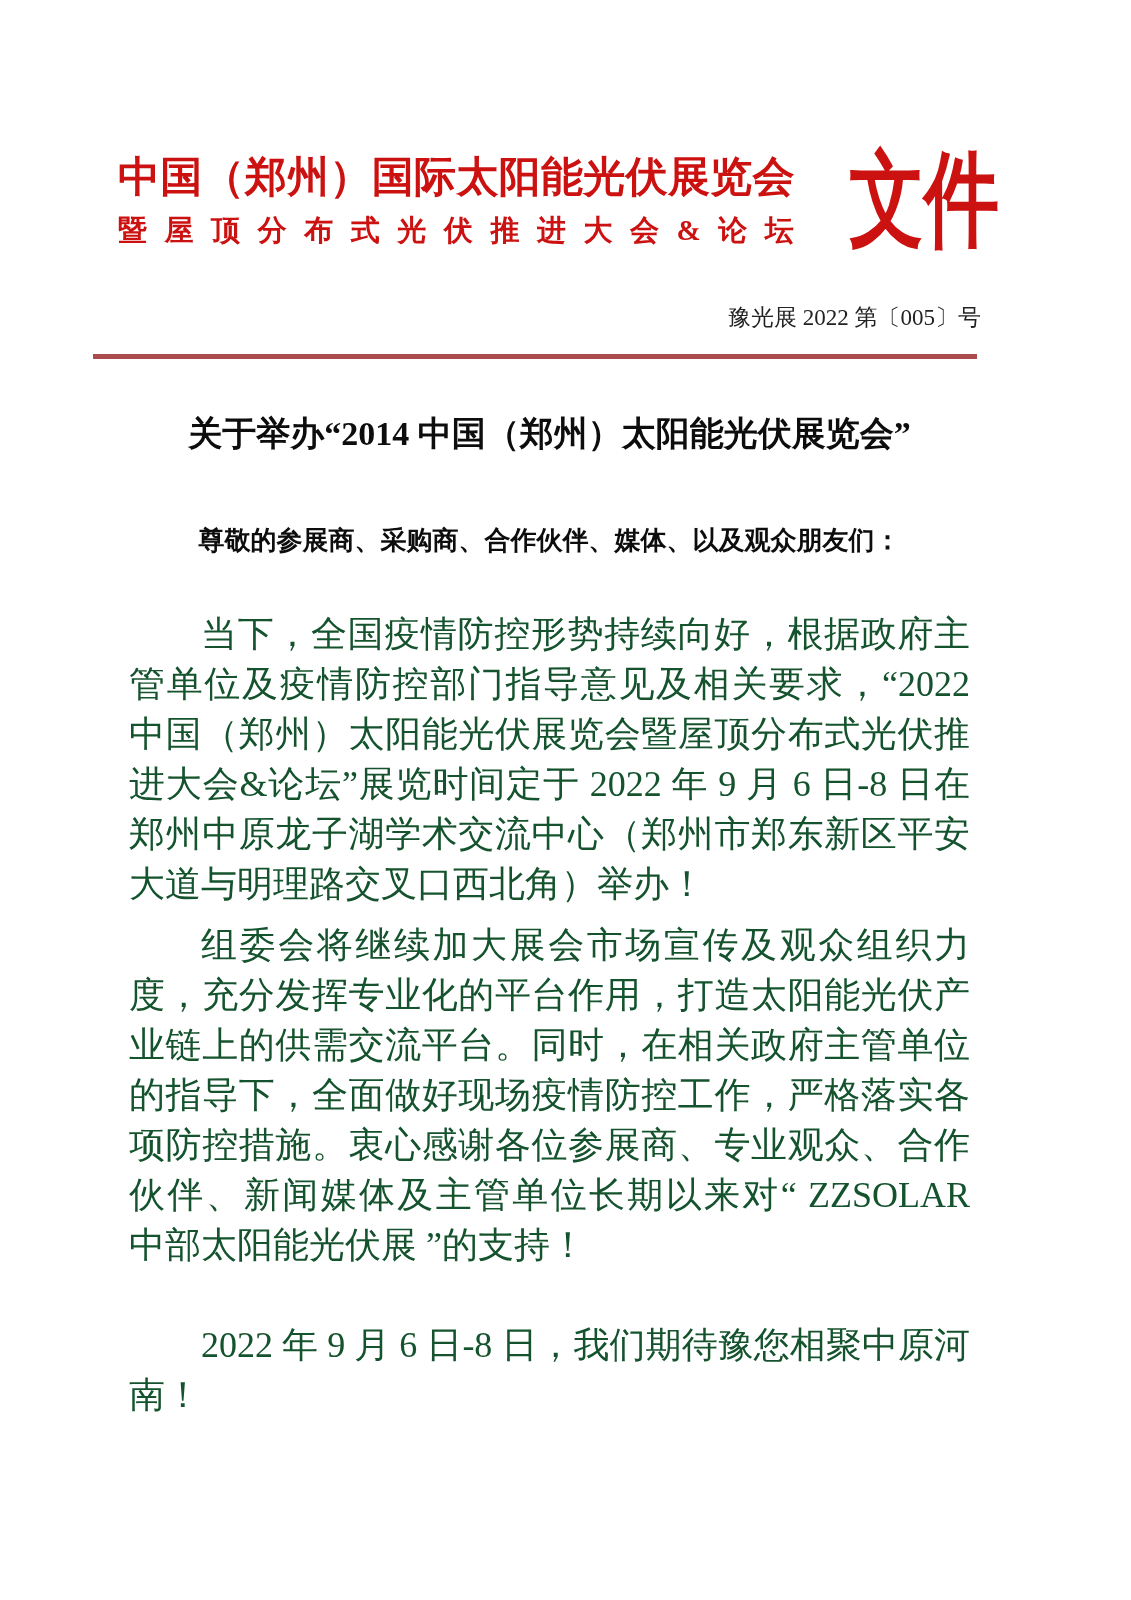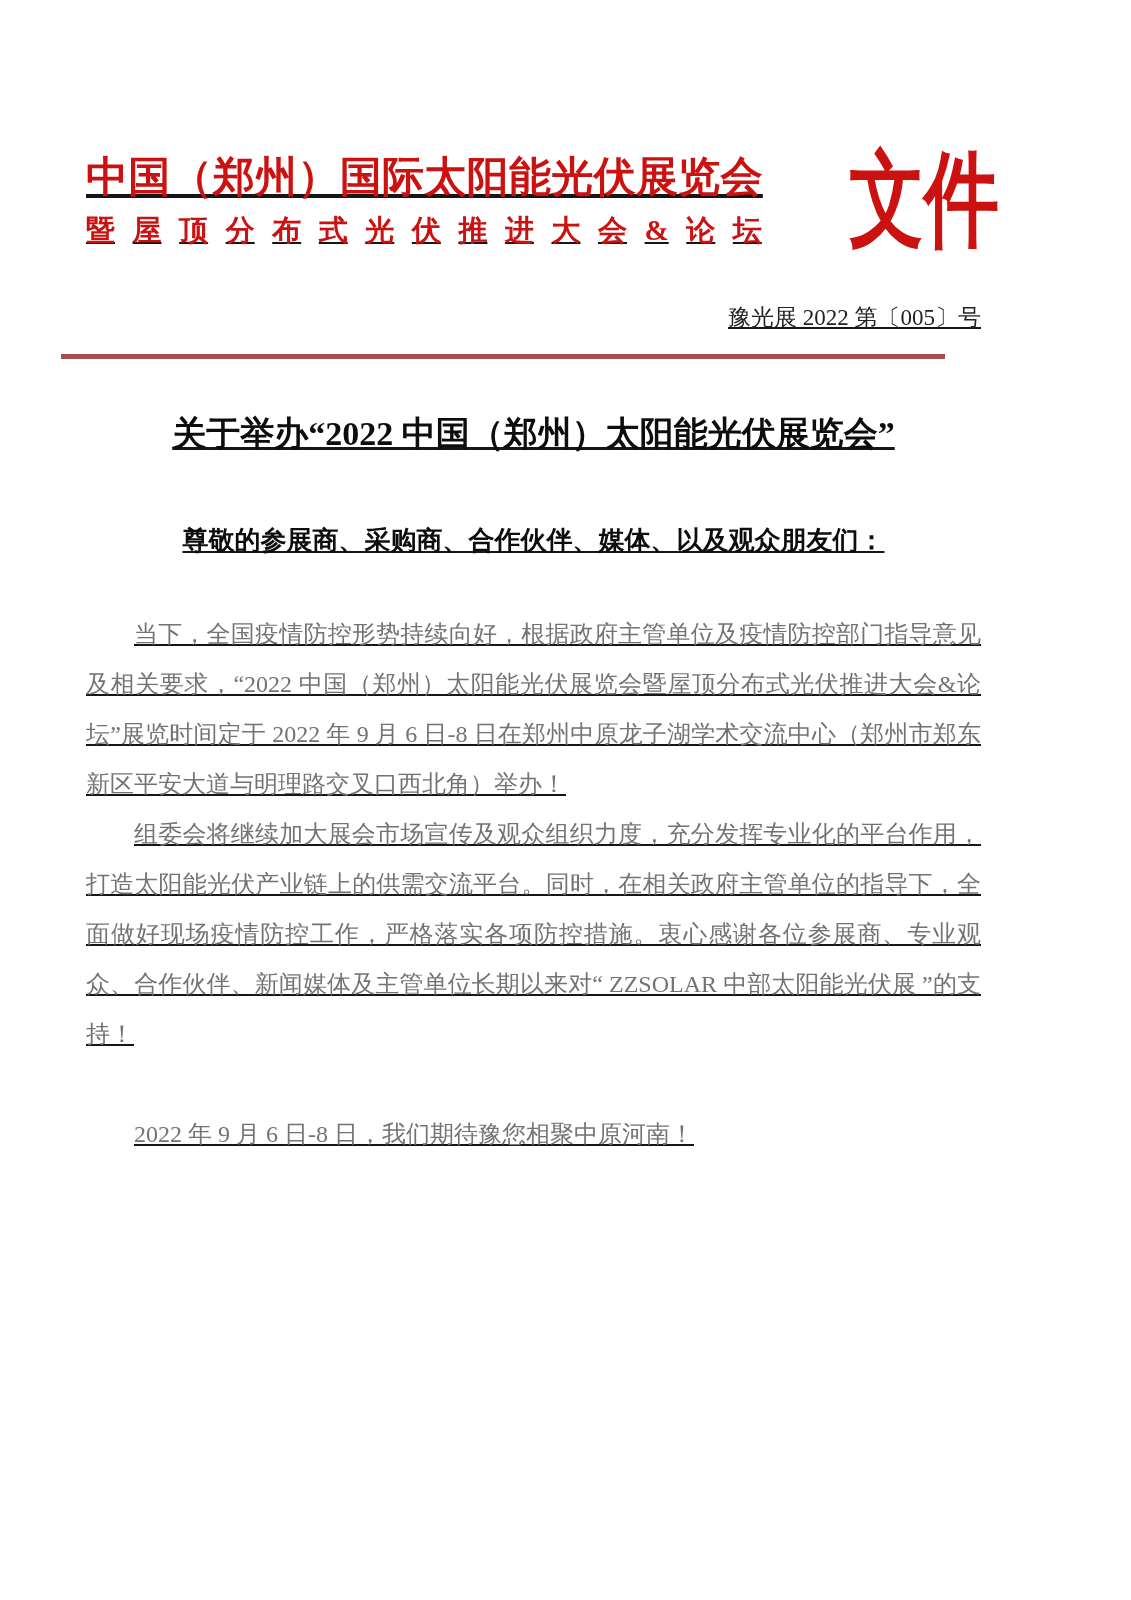--- a/index.html
+++ b/index.html
@@ -8,22 +8,21 @@
     height: 1600px;
     position: relative;
     font-family: "Liberation Serif", "DejaVu Serif", serif;
     color: #161616;
     overflow: hidden;
   }
   .page {
     box-sizing: border-box;
     width: 1131px;
     height: 1600px;
-    padding: 150px 150px 0 86px;
-    text-decoration: underline;
+    padding: 150px 150px 0 118px;
   }
 
   
   .doc-header {
     position: relative;
     width: 100%;
     height: 122px;
   }
   .header-left { width: 676px; }
   .h-line1 {
@@ -81,26 +80,26 @@
   
   .salutation {
     margin: 60px 0 0 0;
     font-size: 26px;
     font-weight: 700;
     line-height: 36px;
     color: #0d0d0d;
     text-align: center;
   }
   .body-para {
-    margin: 0;
-    font-size: 24px;
+    margin: 11px;
+    font-size: 36px;
     line-height: 50px;
     text-align: justify;
     text-indent: 2em;
-    color: #737373;
+    color: #14532d;
   }
   .body-para.first { margin-top: 50px; }
   .body-para.spaced { margin-top: 50px; }
 </style>
 </head>
 <body>
 
 <div class="page">
 
   <header class="doc-header">
@@ -125,21 +124,21 @@
         </div>
     </div>
     <div class="stamp" style="color: rgb(204, 17, 17);">文件</div>
   </header>
 
   <div class="doc-number">豫光展 2022 第〔005〕号</div>
 
   <div class="red-divider" style="background: rgb(170, 75, 78);"></div>
 
   <h1 class="title">
-    <span class="t-line">关于举办“2022 中国（郑州）太阳能光伏展览会”</span>
+    <span class="t-line">关于举办“2014 中国（郑州）太阳能光伏展览会”</span>
   </h1>
 
   <p class="salutation">尊敬的参展商、采购商、合作伙伴、媒体、以及观众朋友们：</p>
 
   <p class="body-para first">当下，全国疫情防控形势持续向好，根据政府主管单位及疫情防控部门指导意见及相关要求，“2022 中国（郑州）太阳能光伏展览会暨屋顶分布式光伏推进大会&amp;论坛”展览时间定于 2022 年 9 月 6 日-8 日在郑州中原龙子湖学术交流中心（郑州市郑东新区平安大道与明理路交叉口西北角）举办！</p>
 
   <p class="body-para">组委会将继续加大展会市场宣传及观众组织力度，充分发挥专业化的平台作用，打造太阳能光伏产业链上的供需交流平台。同时，在相关政府主管单位的指导下，全面做好现场疫情防控工作，严格落实各项防控措施。衷心感谢各位参展商、专业观众、合作伙伴、新闻媒体及主管单位长期以来对“ ZZSOLAR 中部太阳能光伏展 ”的支持！</p>
 
   <p class="body-para spaced">2022 年 9 月 6 日-8 日，我们期待豫您相聚中原河南！</p>
 

